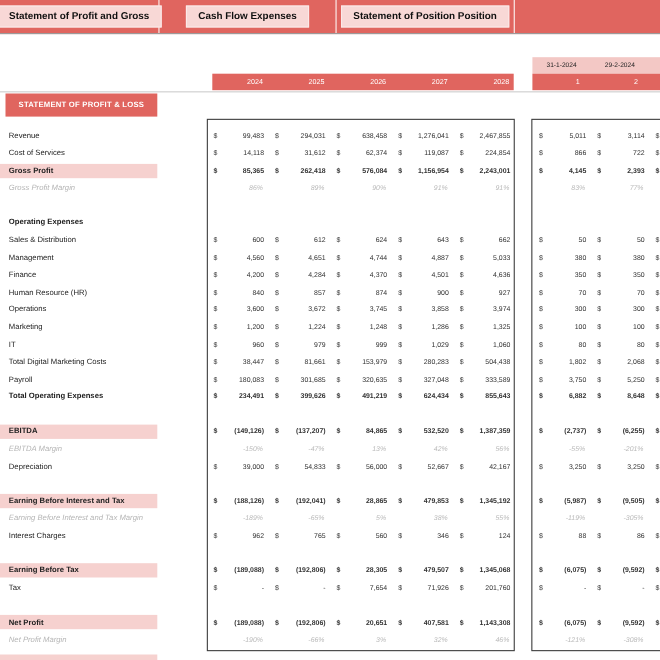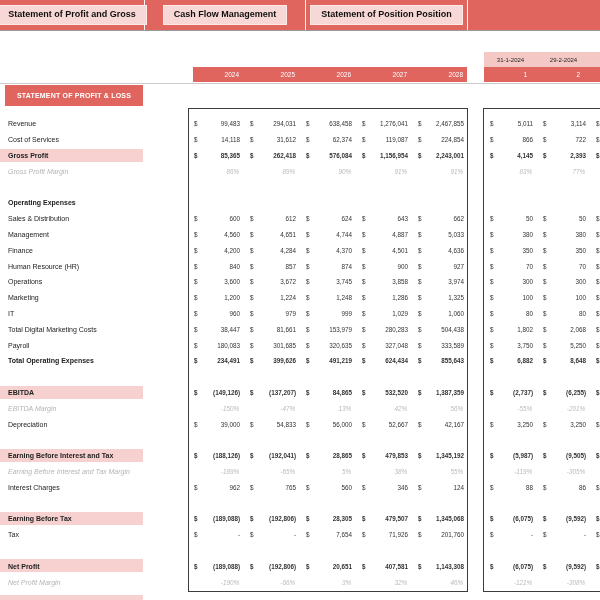--- a/index.html
+++ b/index.html
@@ -52,21 +52,21 @@
   .bottom-strip{position:absolute;left:0;top:595px;width:143px;height:5px;background:#f6d1cf;}
 </style>
 </head>
 <body>
 
 <div class="top-band">
   <div class="band-cell">
     <div class="nav-btn">Statement of Profit and Gross</div>
   </div>
   <div class="band-cell">
-    <div class="nav-btn">Cash Flow Management</div>
+    <div class="nav-btn">Cash Flow Expenses</div>
   </div>
   <div class="band-cell">
     <div class="nav-btn">Statement of Position Position</div>
   </div>
 </div>
 
 <div class="date-bar">
     <div class="date-cell">31-1-2024</div>
     <div class="date-cell">29-2-2024</div>
   </div>

